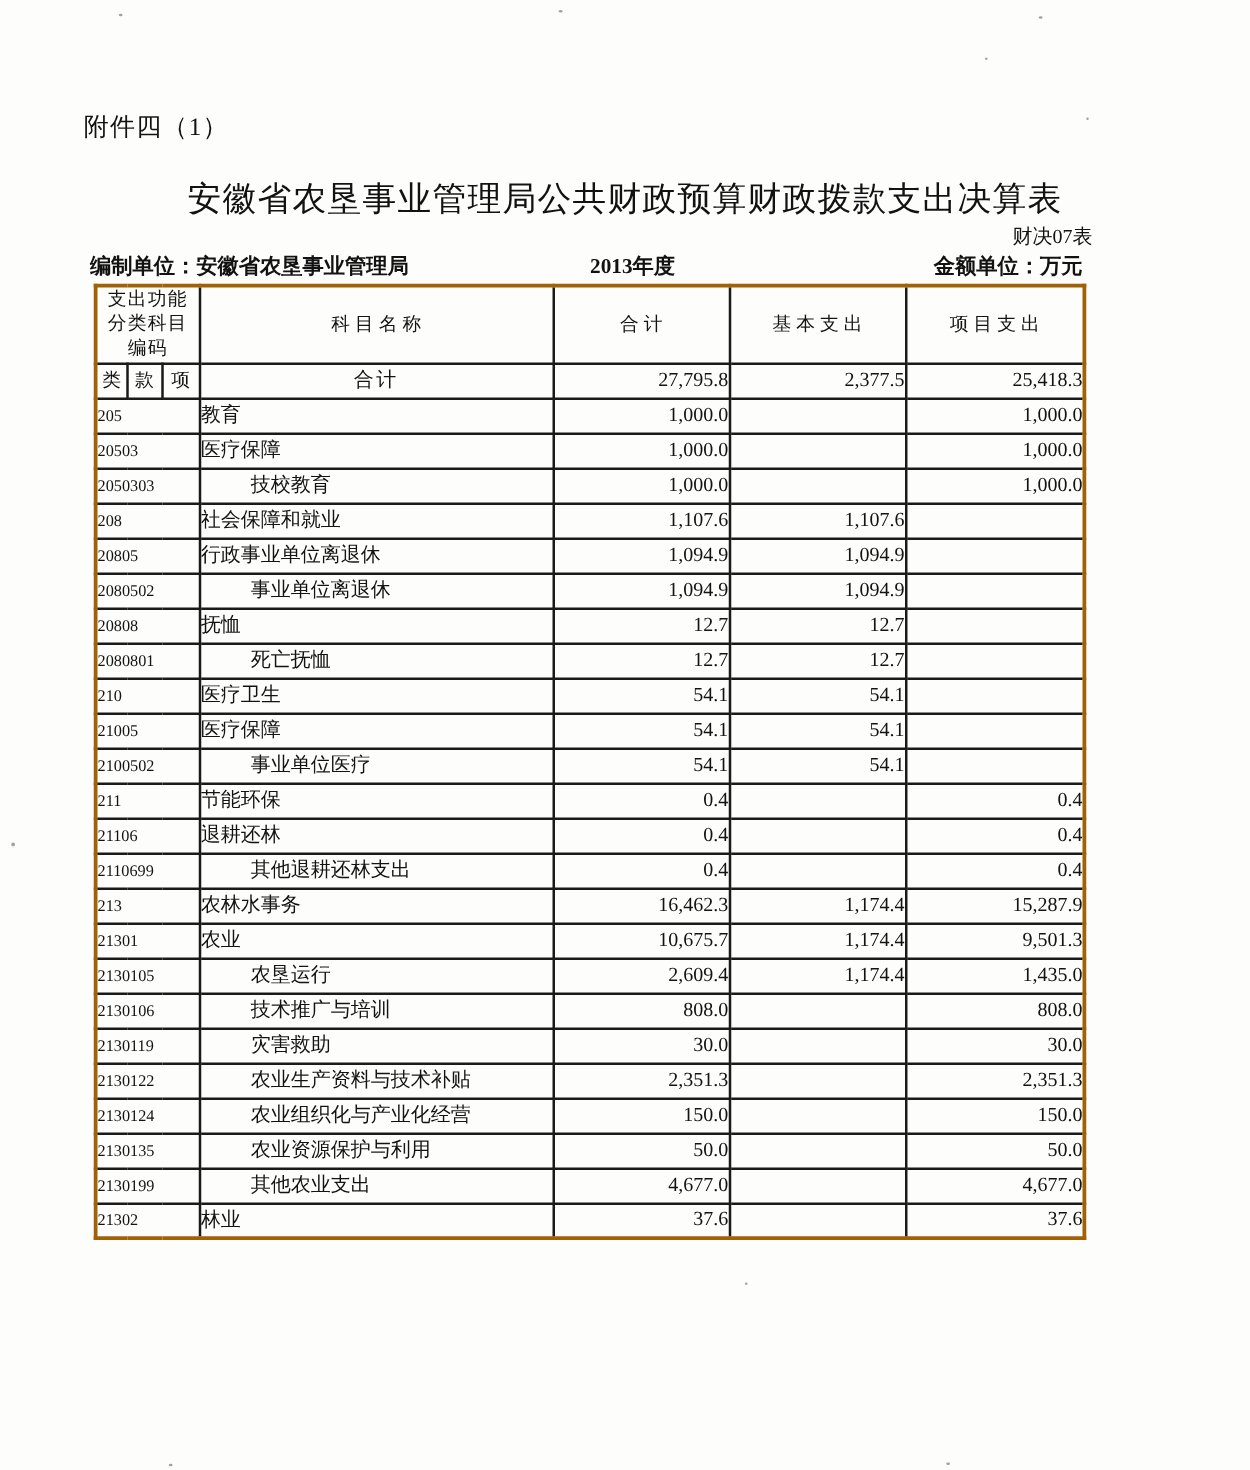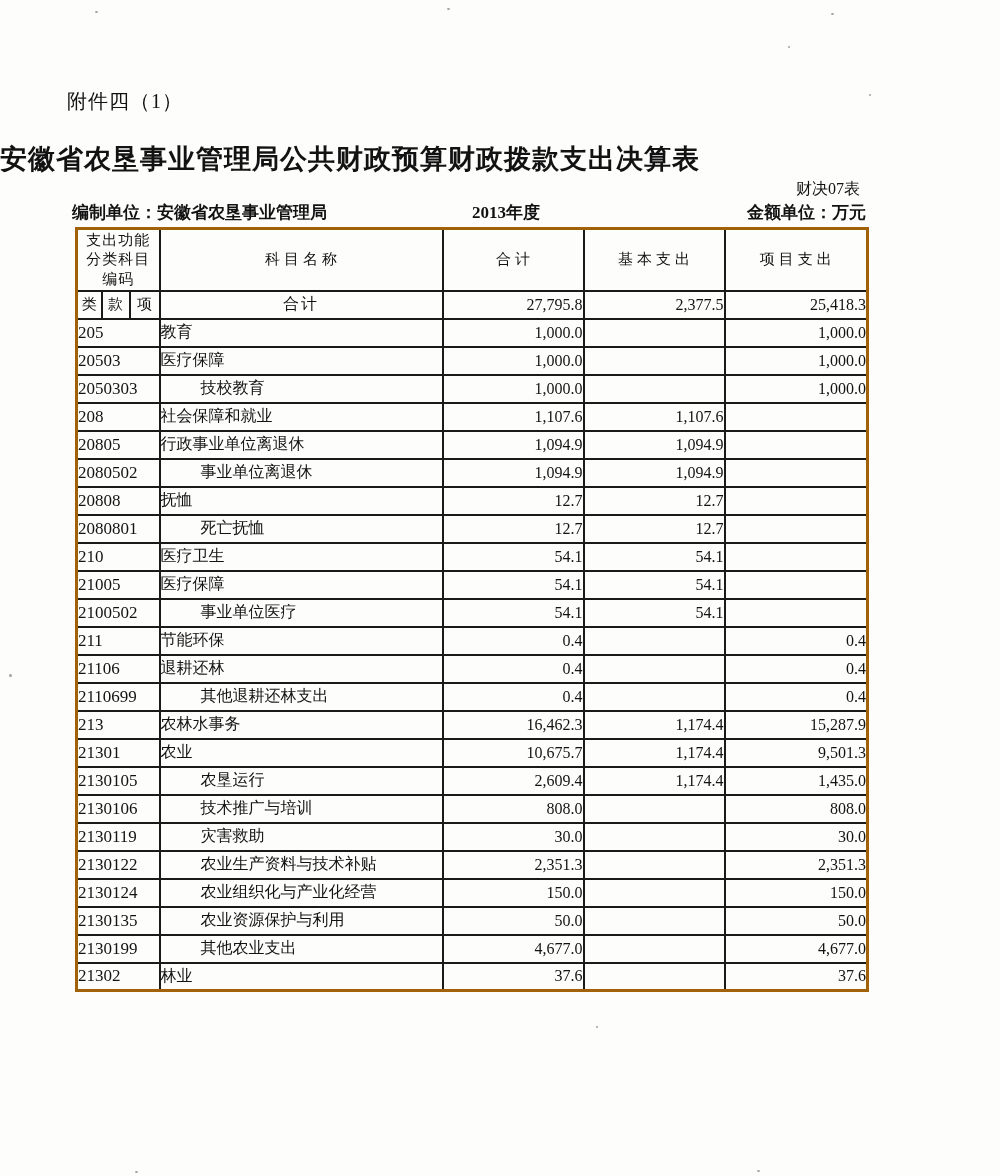--- a/index.html
+++ b/index.html
@@ -12,24 +12,24 @@
   .page {
     position:relative; width:1000px; height:1176px;
     background:#fdfdfc; color:#121212; overflow:hidden;
   }
   .attachment {
     position:absolute; left:67px; top:88px;
     font-size:20px; letter-spacing:1px;
   }
   .doc-title {
     position:absolute; left:0; top:141px; width:100%;
-    font-size:27px; font-weight:bold; letter-spacing:1px;
+    text-align:center; font-size:27px; font-weight:normal; letter-spacing:1px;
   }
   .form-no {
-    position:absolute; right:140px; top:179px; font-size:16px;
+    position:absolute; right:126px; top:179px; font-size:16px;
   }
   .meta {
     position:absolute; left:72px; top:201px; width:794px; height:24px;
     font-size:17px; font-weight:bold;
   }
   .meta-left  { position:absolute; left:0; top:0; white-space:nowrap; }
   .meta-year  { position:absolute; left:400px; top:0; white-space:nowrap;text-align:right; }
   .meta-right { position:absolute; right:0; top:0; white-space:nowrap; }
 
   table.fin {
@@ -41,21 +41,21 @@
     border:2px solid #1a1a1a;
     font-weight:normal; padding:0; overflow:hidden; white-space:nowrap;
     vertical-align:middle; color:#131313;
   }
   tr.hdr-main th { height:62px; font-size:15px; }
   .th-code-hdr { font-size:15px; line-height:1.3; letter-spacing:1px; }
   .th-spaced { letter-spacing:4px; text-indent:4px;margin-top:40px; }
   tr.hdr-sub td { height:28px; }
   .sub-code { text-align:center; font-size:15px; }
   tr.data-row td { height:28px; }
-  td.code { font-size:17px; padding-left:3px; text-align:left; }
+  td.code { font-size:13px; padding-left:3px; text-align:left; }
   td.name { font-size:16px; padding-left:7px; text-align:left;margin-top:20px; }
   td.name.indent { padding-left:40px; }
   td.num  { font-size:16px; text-align:right; padding-right:5px; }
   td.cell-total-label { text-align:center; font-size:16px; letter-spacing:2px; }
 
   .speck { position:absolute; background:#555; border-radius:50%; opacity:.55; }
 </style>
 </head>
 <body>
 

